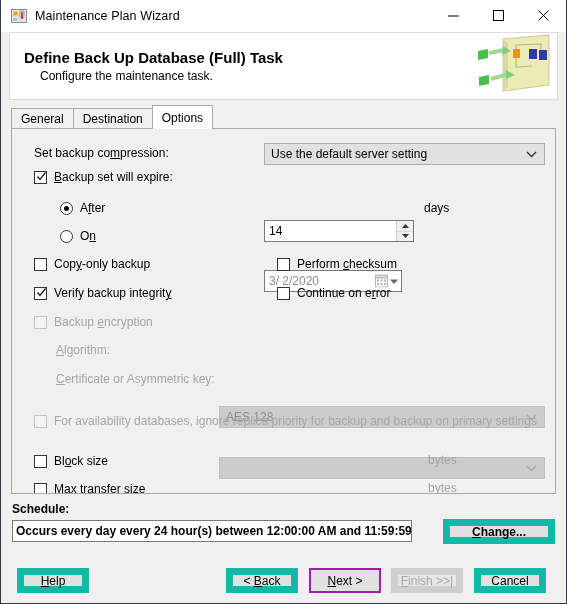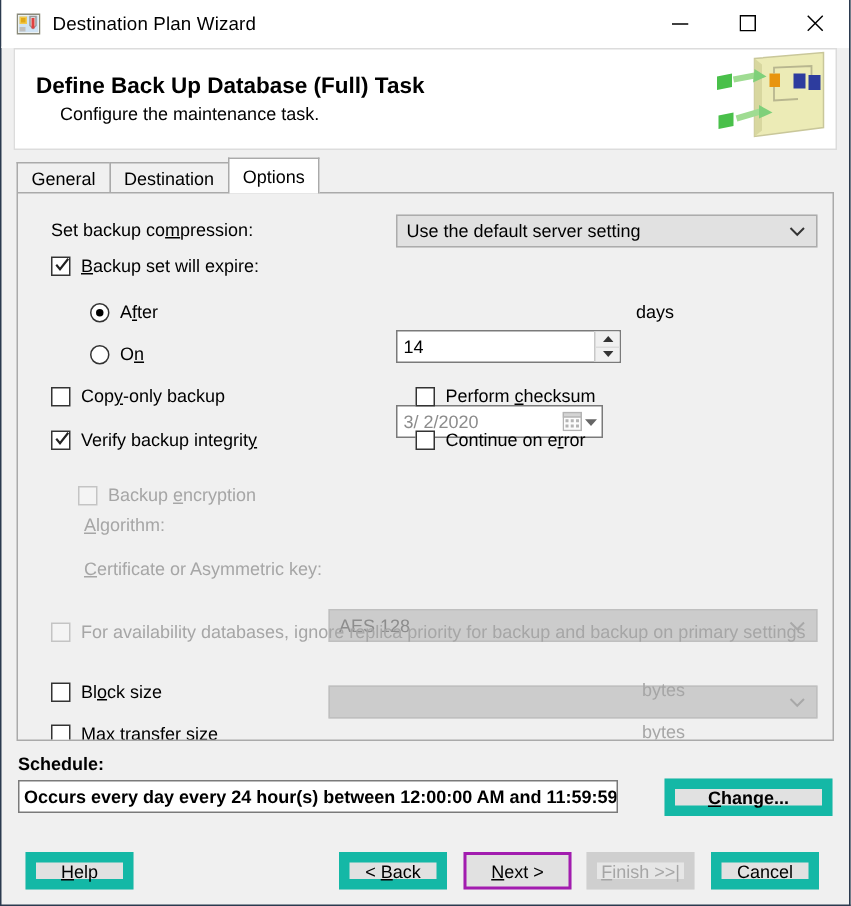--- a/index.html
+++ b/index.html
@@ -263,21 +263,21 @@
       <svg width="16" height="16" viewBox="0 0 16 16">
         <rect x="0.5" y="1.5" width="15" height="13" fill="#f6f6f0" stroke="#8a8a7a"></rect>
         <rect x="1.5" y="2.5" width="13" height="11" fill="#cfe3f5"></rect>
         <rect x="2" y="3" width="5" height="5" fill="#f2c94c"></rect>
         <rect x="3" y="4" width="3" height="3" fill="#e0a818"></rect>
         <path d="M9 3 L13 3 L13 9 L11 11 L9 9 Z" fill="#e8e8e8" stroke="#999"></path>
         <rect x="10" y="4" width="2" height="7" fill="#e04040"></rect>
         <path d="M2 10 L6 10 L6 13 L2 13 Z" fill="#bfbfbf"></path>
       </svg>
     </div>
-    <div class="title-text">Destination Plan Wizard</div>
+    <div class="title-text">Maintenance Plan Wizard</div>
     <div class="caption-btns">
       <div class="cap-btn">
         <svg width="11" height="11" viewBox="0 0 11 11">
           <line x1="0" y1="6" x2="11" y2="6" stroke="#000" stroke-width="1"></line>
         </svg>
       </div>
       <div class="cap-btn">
         <svg width="11" height="11" viewBox="0 0 11 11">
           <rect x="0.5" y="0.5" width="10" height="10" fill="none" stroke="#000" stroke-width="1"></rect>
         </svg>
@@ -415,21 +415,21 @@
             </svg>
         </span>
       </span>
       <span class="lbl">Verify backup integrit<span class="uline">y</span></span>
     </div>
     <div class="row" style="left:265px; top:157px;">
       <span class="cb"></span>
       <span class="lbl">Continue on e<span class="uline">r</span>ror</span>
     </div>
 
-    <div class="row" style="left:22px; top:194px;margin-left:18px;">
+    <div class="row" style="left:22px; top:186px;">
       <span class="cb dis"></span>
       <span class="lbl dim">Backup <span class="uline">e</span>ncryption</span>
     </div>
 
     <div class="row" style="left:44px; top:214px;">
       <span class="lbl dim"><span class="uline">A</span>lgorithm:</span>
     </div>
     <div class="combo disabled" style="left:207px; top:211px; width:326px;">
       <span>AES 128</span>
       <span class="chev">

